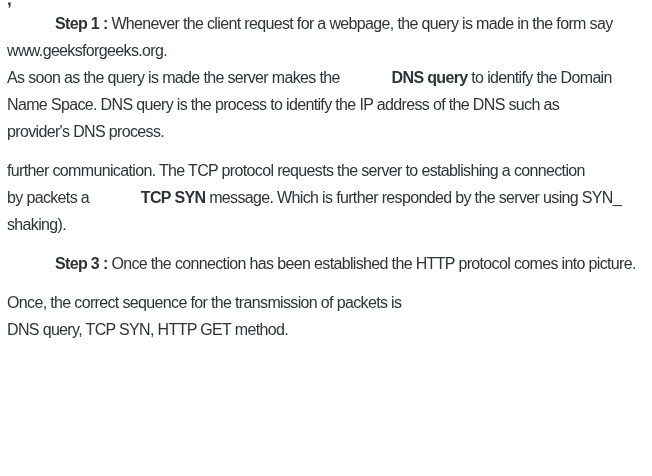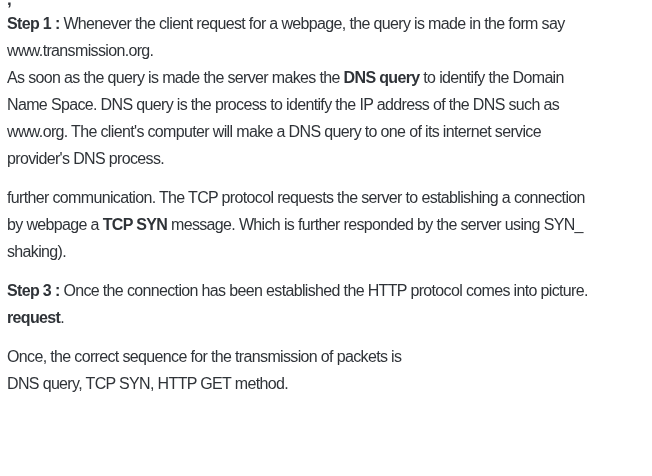--- a/index.html
+++ b/index.html
@@ -35,45 +35,44 @@
   }
   .paragraph {
     margin: 0 0 12px 0;
   }
   .line {
     white-space: nowrap;
     height: 27px;
   }
   .bold {
     font-weight: 700;
+    margin-left: 48px;
   }
 </style>
 </head>
 <body>
 
 <div class="page">
   <div class="clip-frag">
     <span>,</span>
   </div>
   <div class="article">
       <div class="paragraph">
         <div class="line"><span class="bold">Step 1 : </span><span>Whenever the client request for a webpage, the query is made in the form say</span></div>
-        <div class="line"><span>www.transmission.org.</span></div>
+        <div class="line"><span>www.geeksforgeeks.org.</span></div>
         <div class="line"><span>As soon as the query is made the server makes the </span><span class="bold">DNS query</span><span> to identify the Domain</span></div>
         <div class="line"><span>Name Space. DNS query is the process to identify the IP address of the DNS such as</span></div>
-        <div class="line"><span>www.org. The client's computer will make a DNS query to one of its internet service</span></div>
         <div class="line"><span>provider's DNS process.</span></div>
       </div>
       <div class="paragraph">
         <div class="line"><span>further communication. The TCP protocol requests the server to establishing a connection</span></div>
-        <div class="line"><span>by webpage a </span><span class="bold">TCP SYN</span><span> message. Which is further responded by the server using SYN_</span></div>
+        <div class="line"><span>by packets a </span><span class="bold">TCP SYN</span><span> message. Which is further responded by the server using SYN_</span></div>
         <div class="line"><span>shaking).</span></div>
       </div>
       <div class="paragraph">
         <div class="line"><span class="bold">Step 3 : </span><span>Once the connection has been established the HTTP protocol comes into picture.</span></div>
-        <div class="line"><span class="bold">request</span><span>.</span></div>
       </div>
       <div class="paragraph">
         <div class="line"><span>Once, the correct sequence for the transmission of packets is</span></div>
         <div class="line"><span>DNS query, TCP SYN, HTTP GET method.</span></div>
       </div>
     </div>
 </div>
 
 </body></html>

